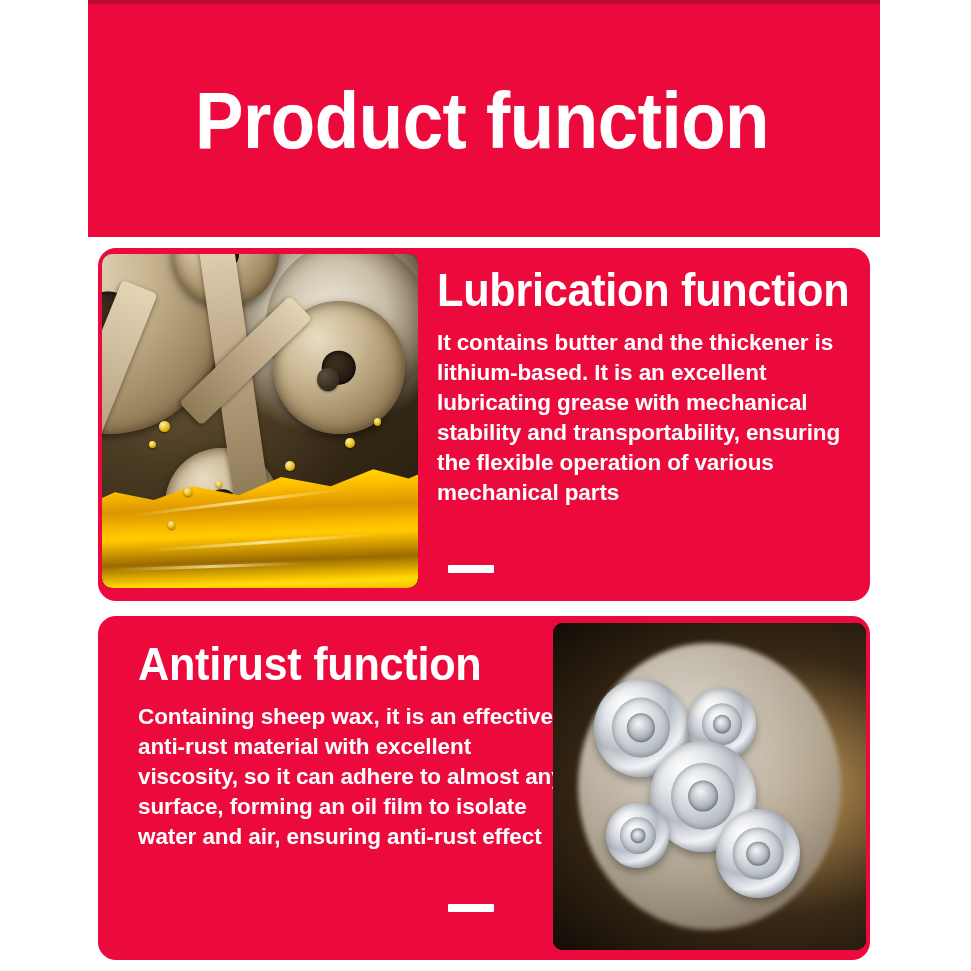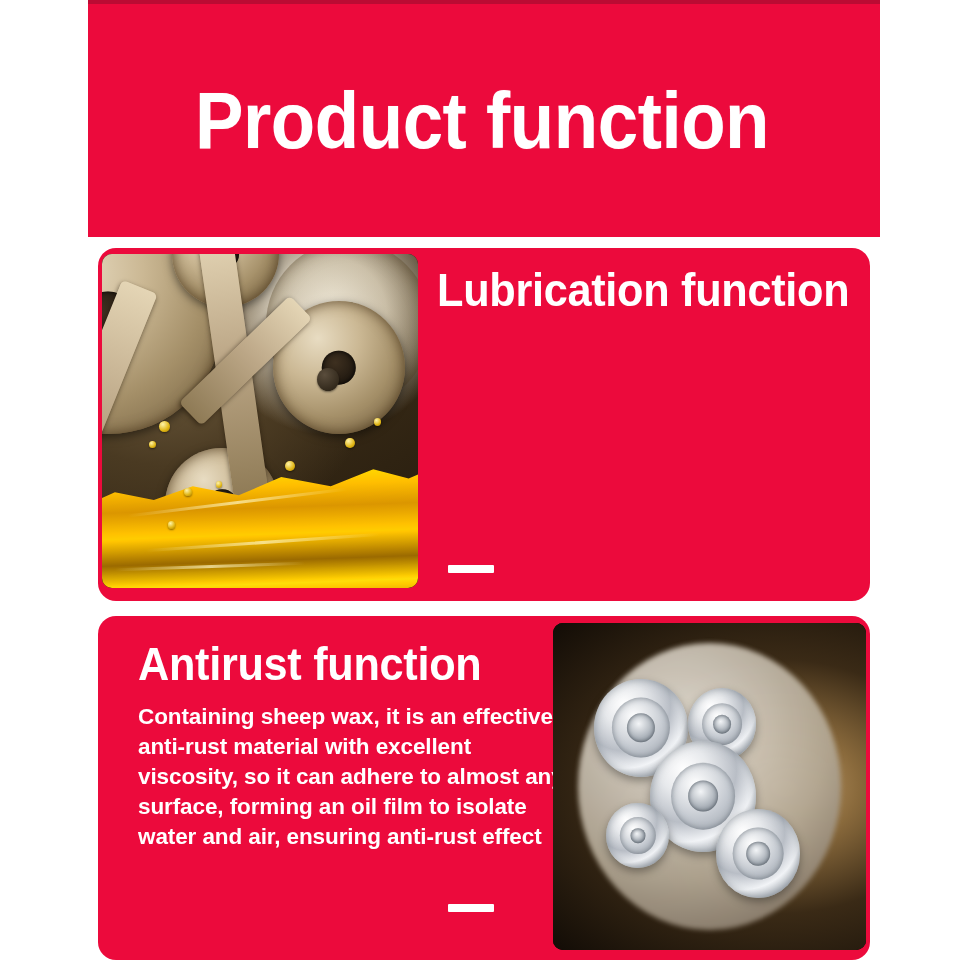--- a/index.html
+++ b/index.html
@@ -244,20 +244,21 @@
       <div class="droplet" style="left:36%; top:68%; width:2.0%; height:2.0%;"></div>
       <div class="droplet" style="left:58%; top:62%; width:3.0%; height:3.0%;"></div>
       <div class="droplet" style="left:77%; top:55%; width:3.2%; height:3.2%;"></div>
       <div class="droplet" style="left:86%; top:49%; width:2.4%; height:2.4%;"></div>
       <div class="droplet" style="left:21%; top:80%; width:2.2%; height:2.2%;"></div>
     </div>
   </div>
 
   <div class="card-body" id="body-lubrication">
     <div class="card-heading">Lubrication function</div>
+    <div class="card-paragraph">It contains butter and the thickener is lithium-based. It is an excellent lubricating grease with mechanical stability and transportability, ensuring the flexible operation of various mechanical parts</div>
   </div>
 
   <div class="card-dash" id="dash-lubrication"></div>
 </div>
 
 <div class="card" id="card-antirust">
 
   <div class="card-body" id="body-antirust">
     <div class="card-heading">Antirust function</div>
     <div class="card-paragraph">Containing sheep wax, it is an effective anti-rust material with excellent viscosity, so it can adhere to almost any surface, forming an oil film to isolate water and air, ensuring anti-rust effect</div>

